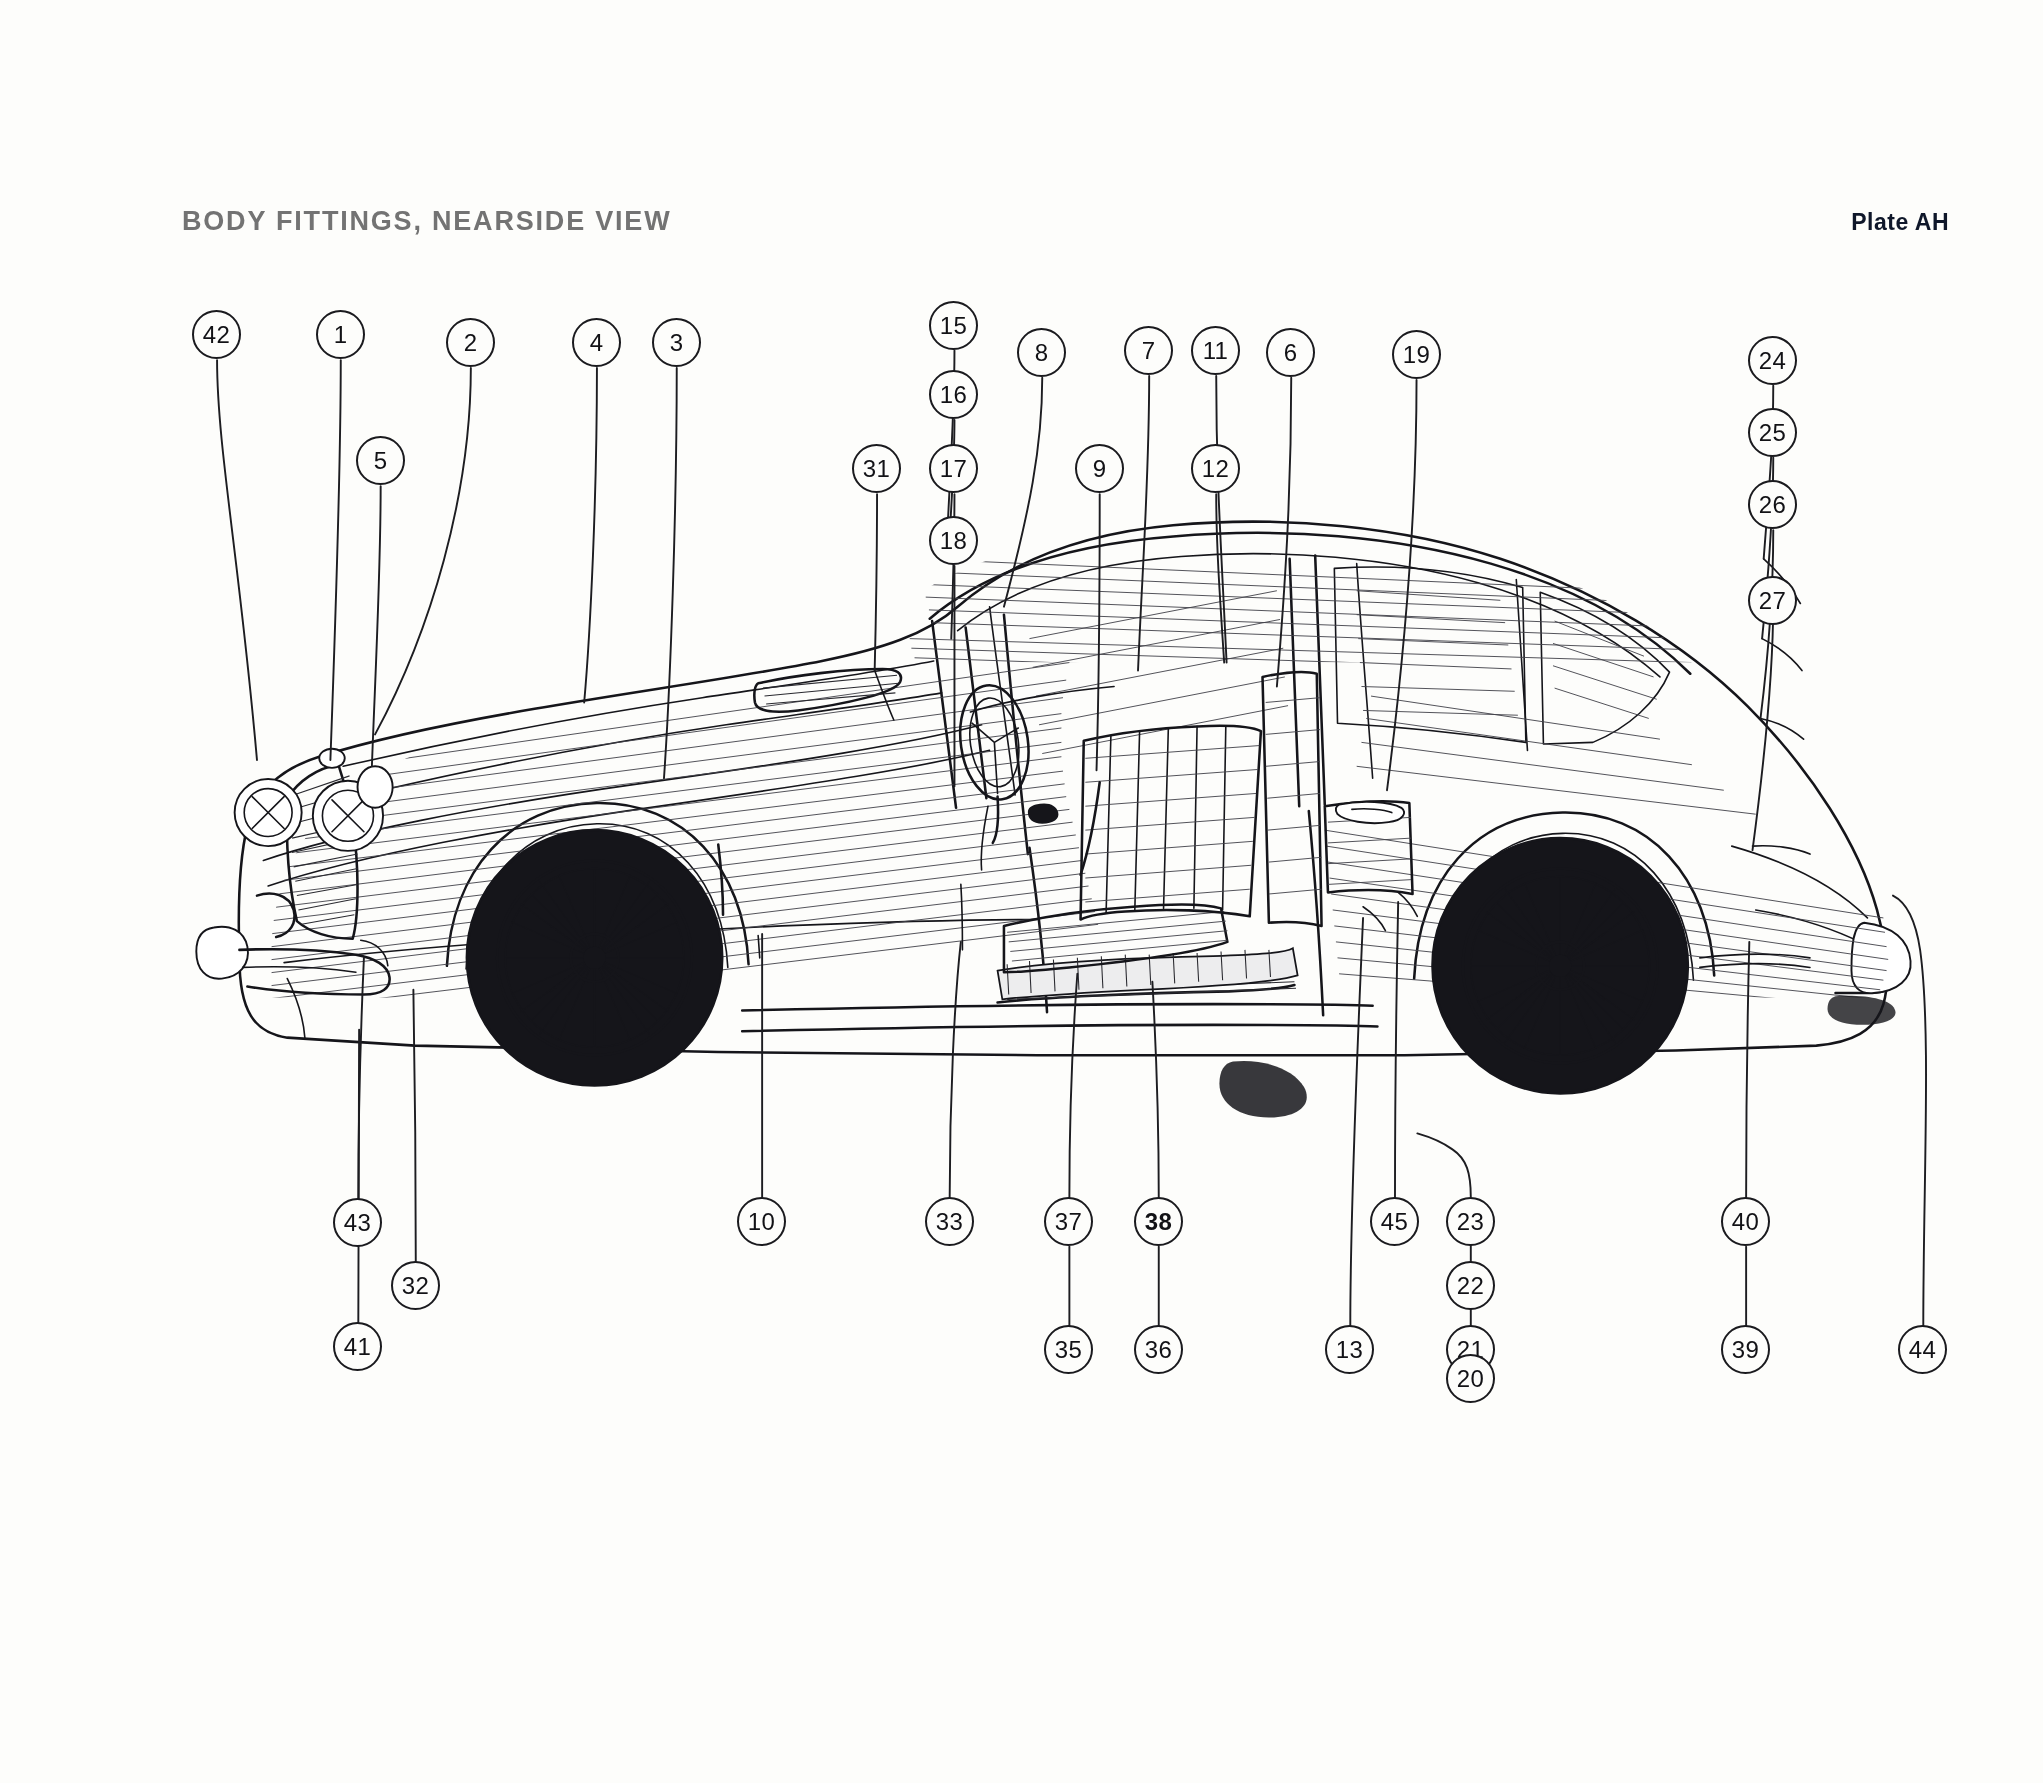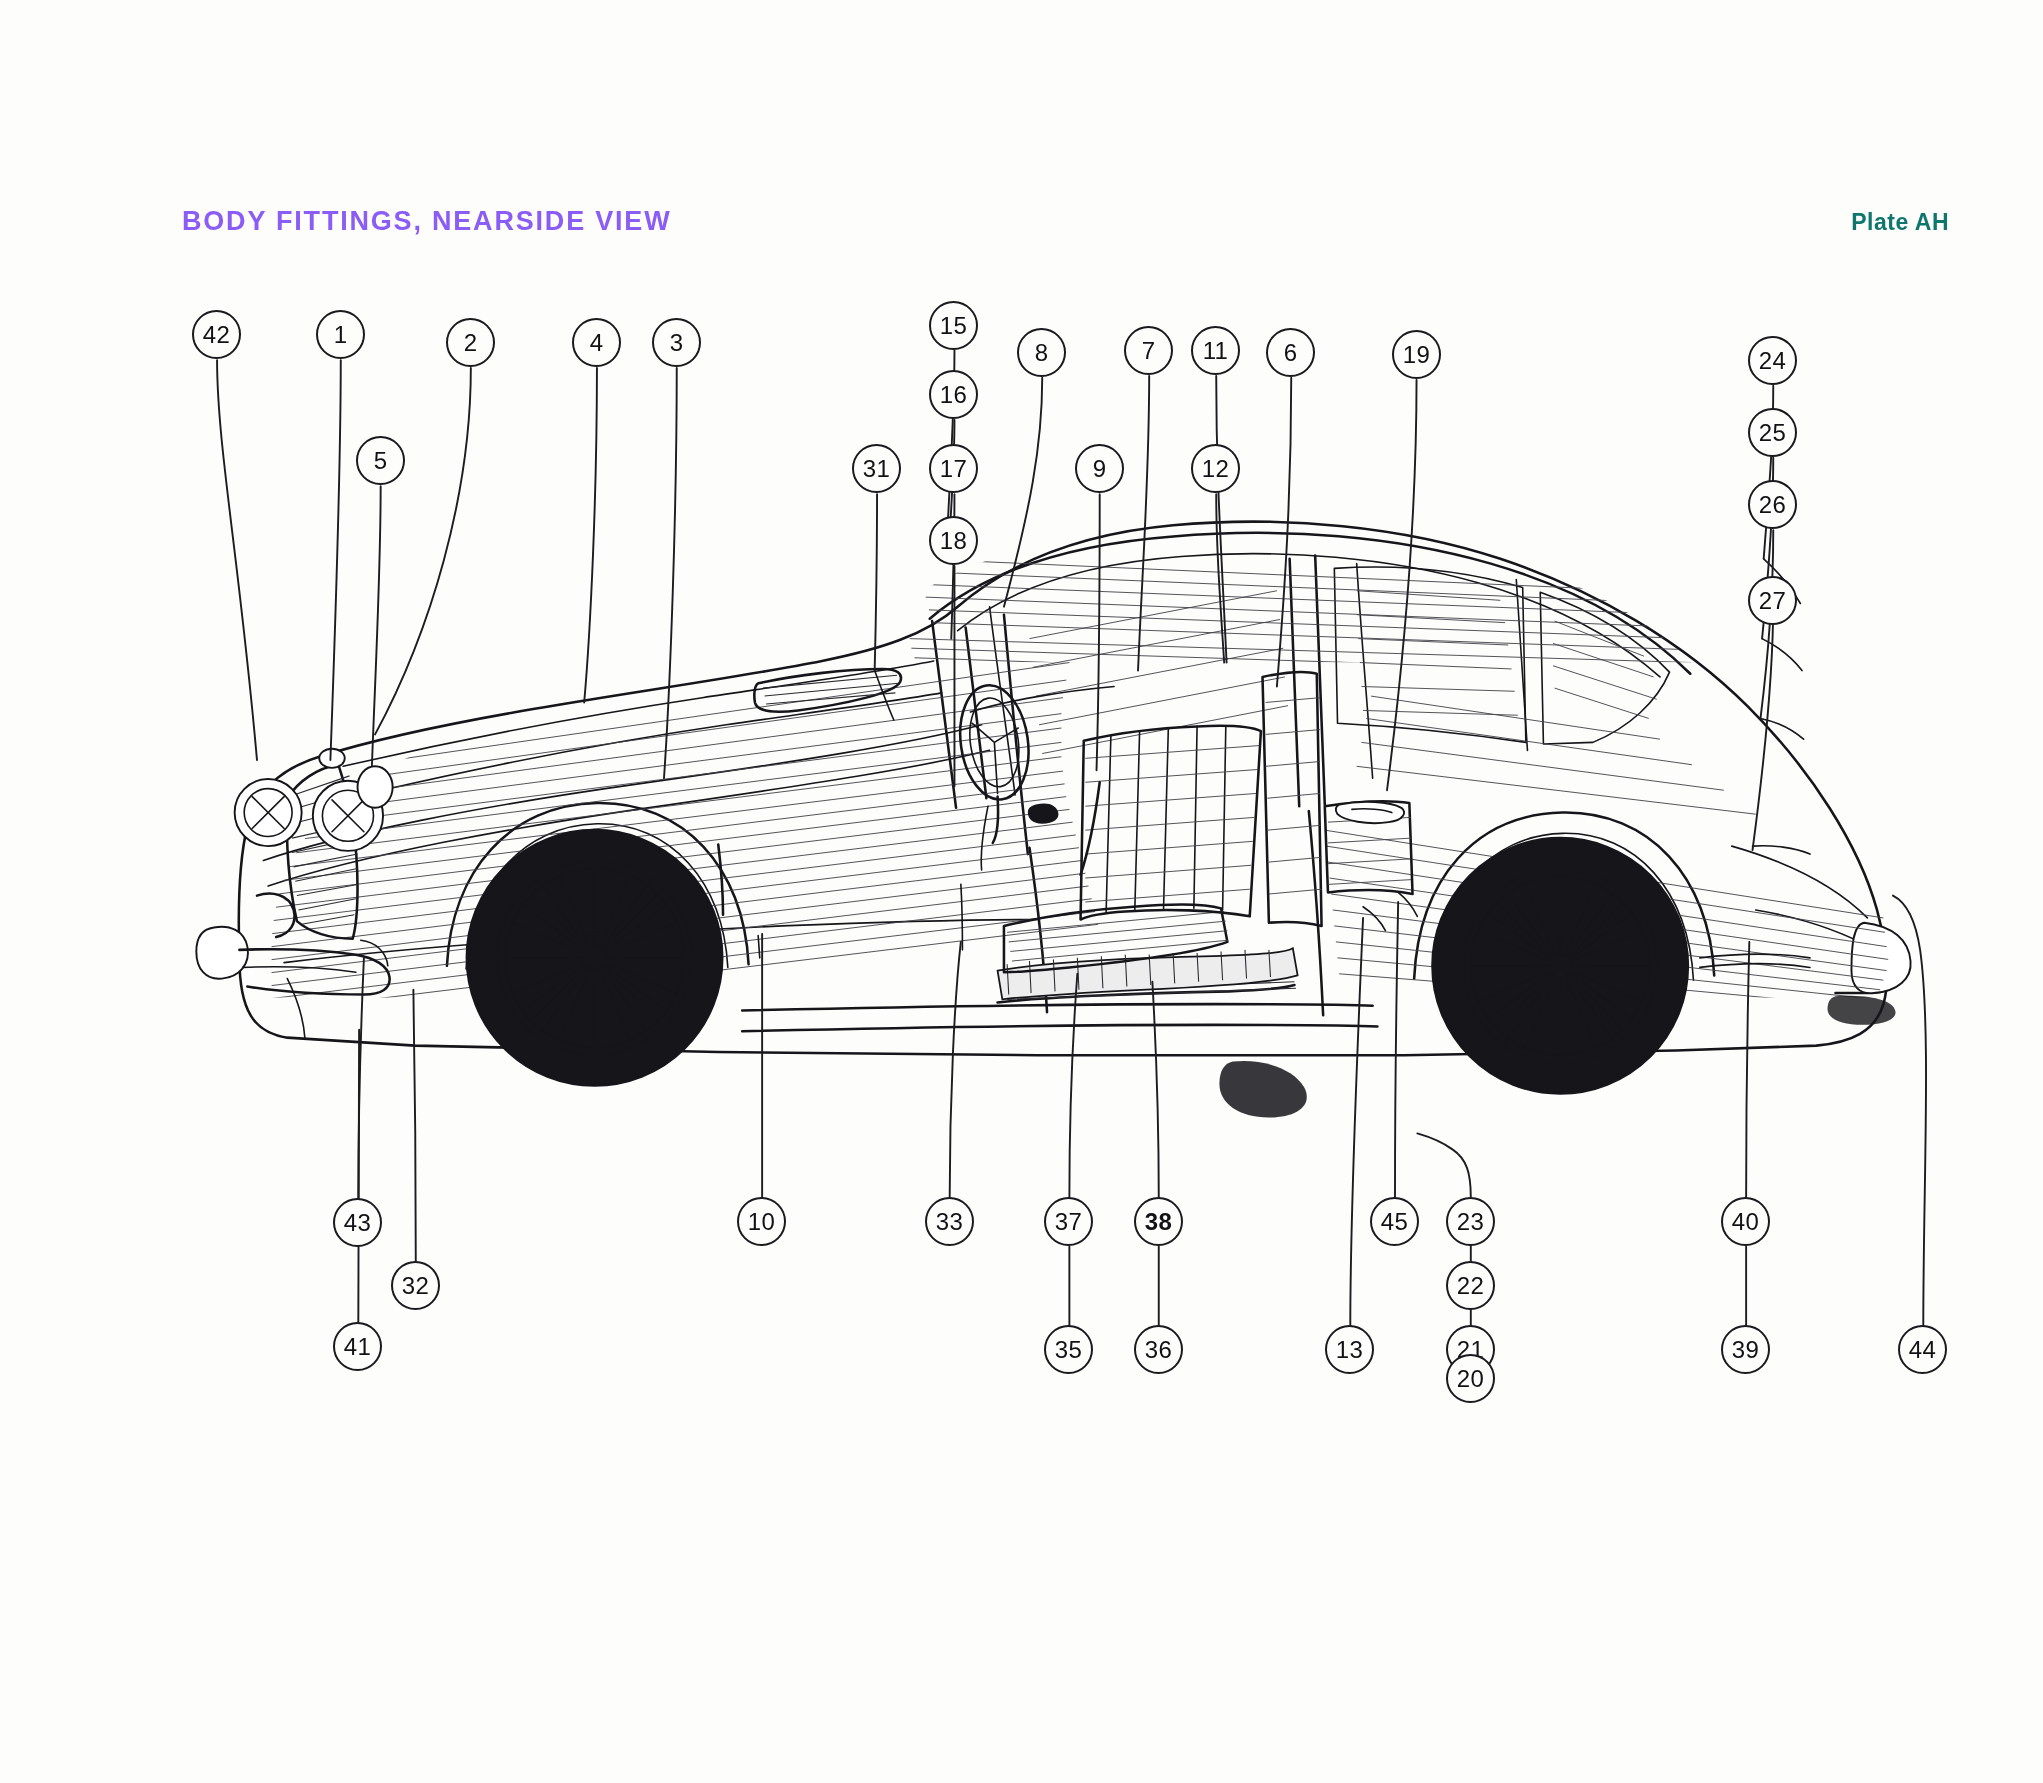--- a/index.html
+++ b/index.html
@@ -26,30 +26,30 @@
 
   
   .title {
     position: absolute;
     left: 182px;
     top: 206px;
     font-size: 27px;
     font-weight: bold;
     letter-spacing: 1.8px;
     white-space: nowrap;
-    color: #8b5cf6;
+    color: #737373;
   }
   .plate {
     position: absolute;
     right: 94px;
     top: 209px;
     font-size: 23px;
     font-weight: bold;
     letter-spacing: 0.5px;
-    color: #0f766e;
+    color: #0f172a;
   }
 
   
   .callout {
     position: absolute;
     width: 49px;
     height: 49px;
     margin-left: -25px;
     margin-top: -25px;
     border: 2.4px solid #1a1a1e;

